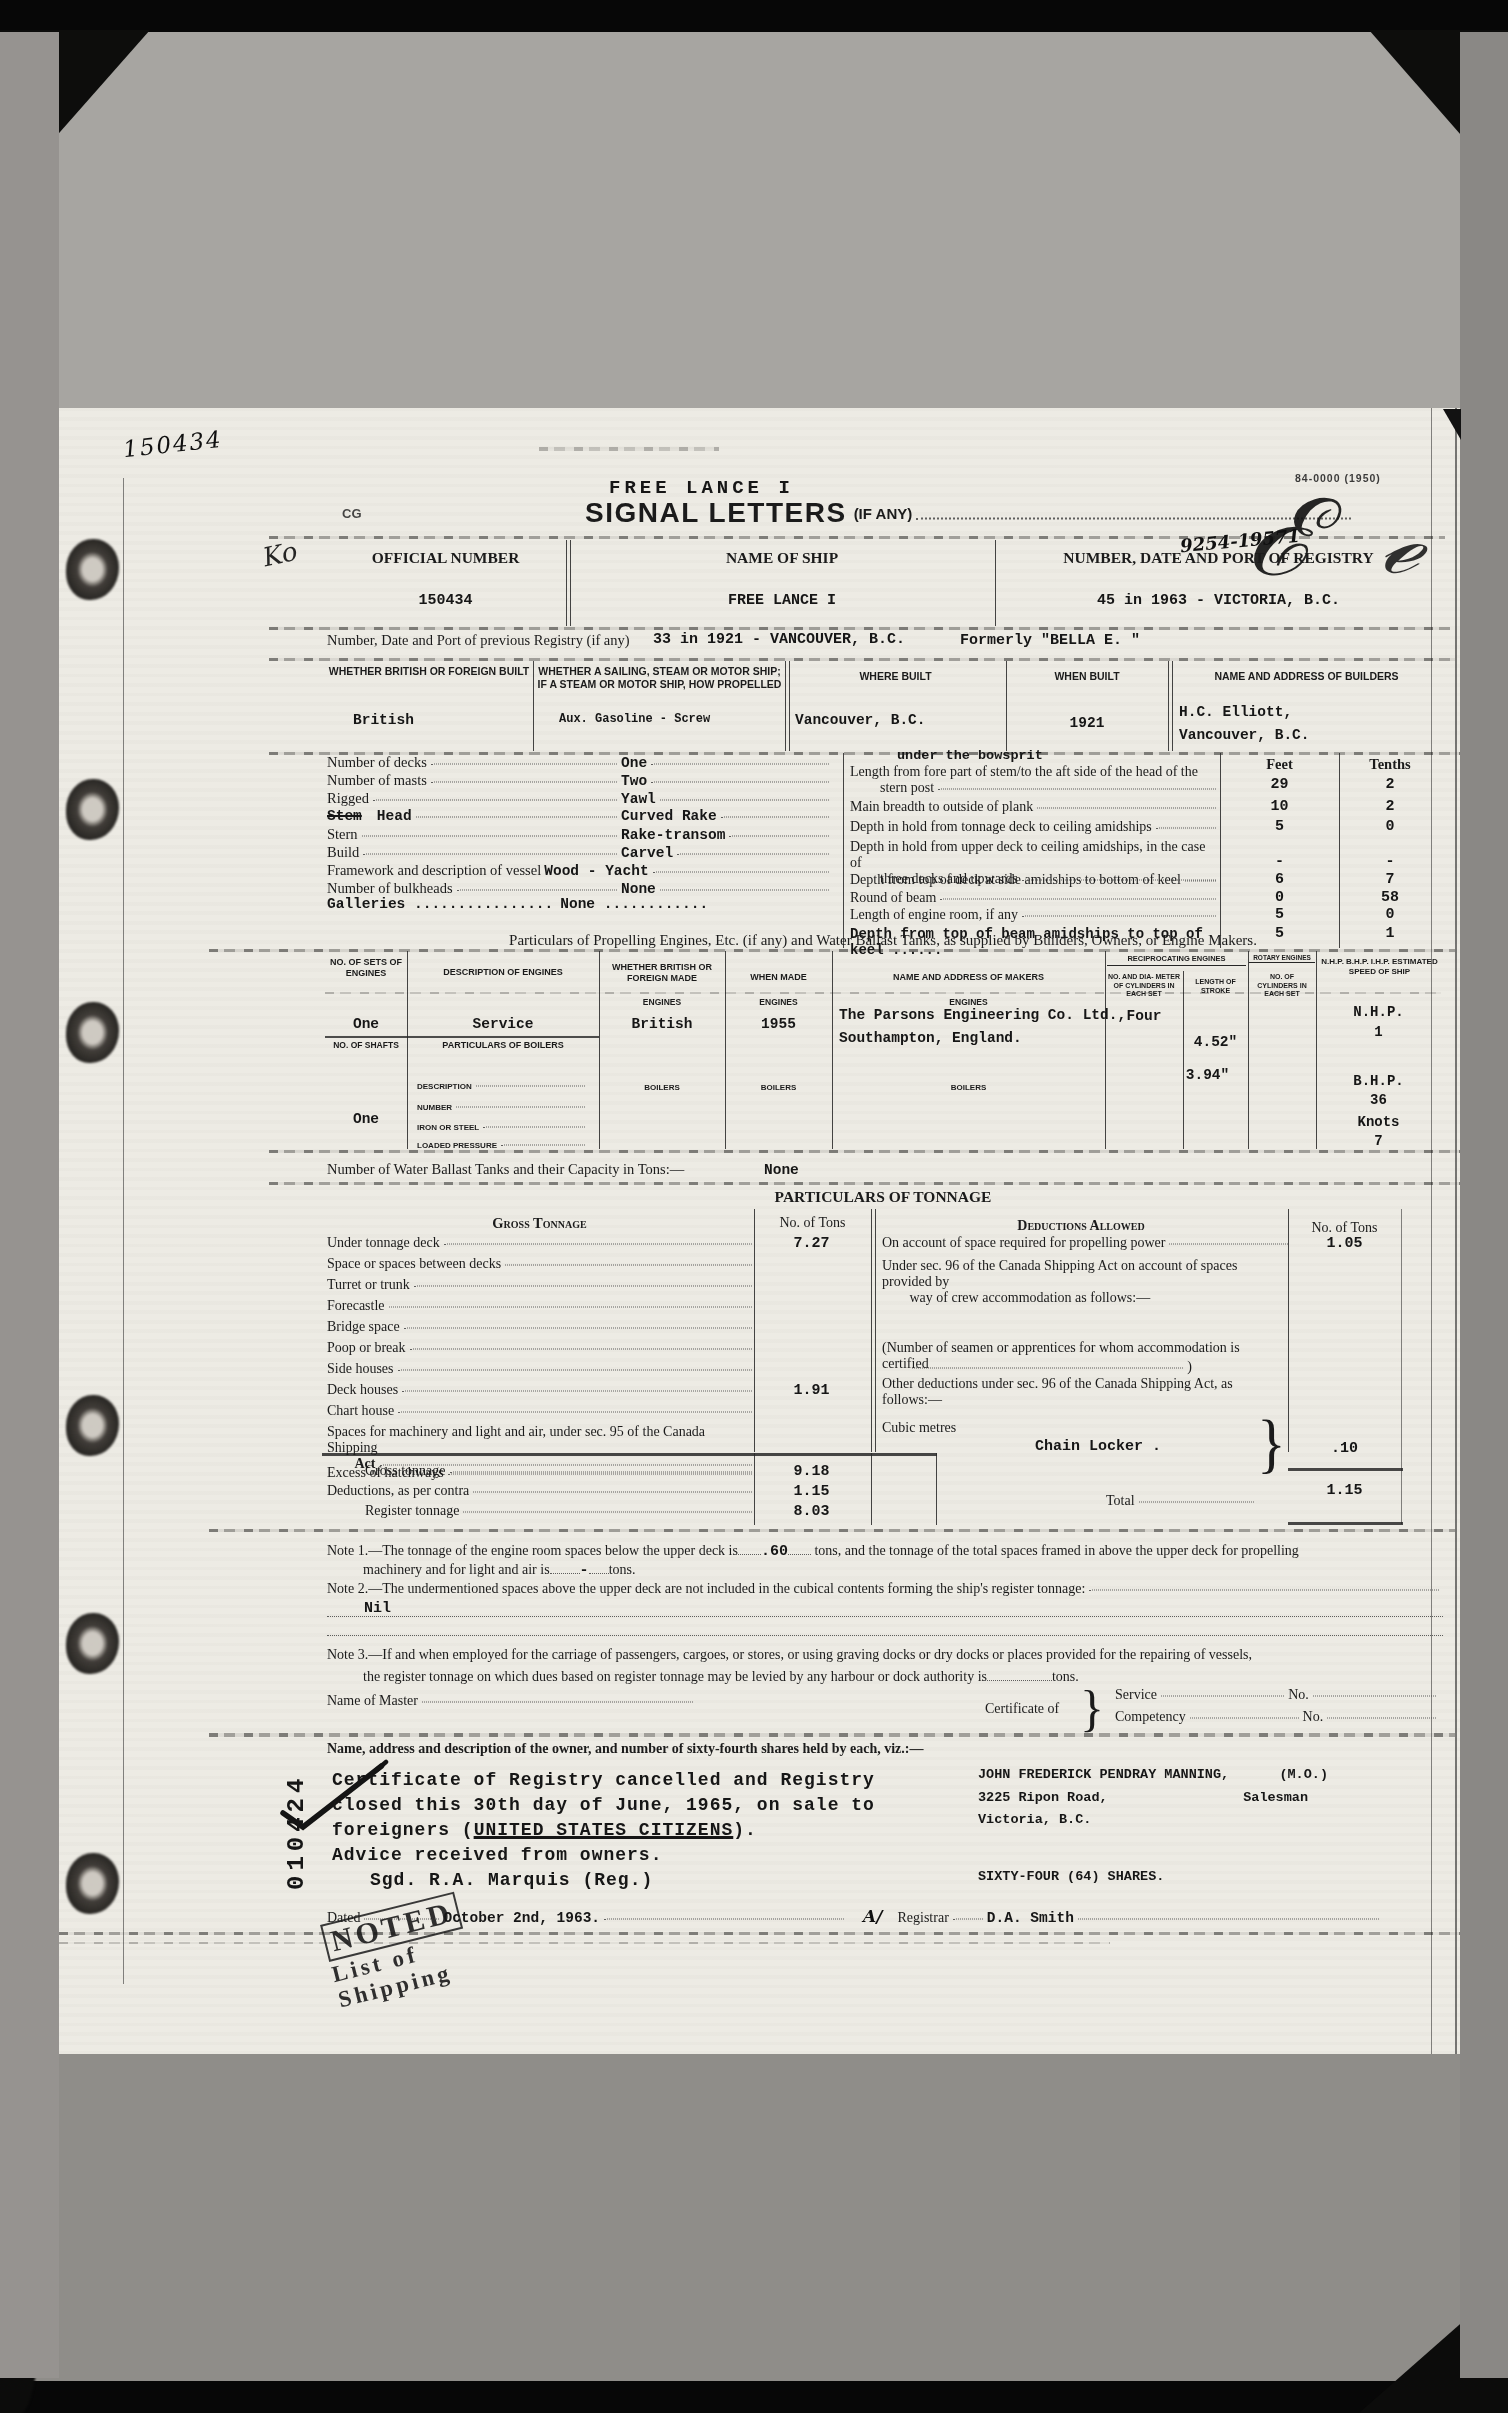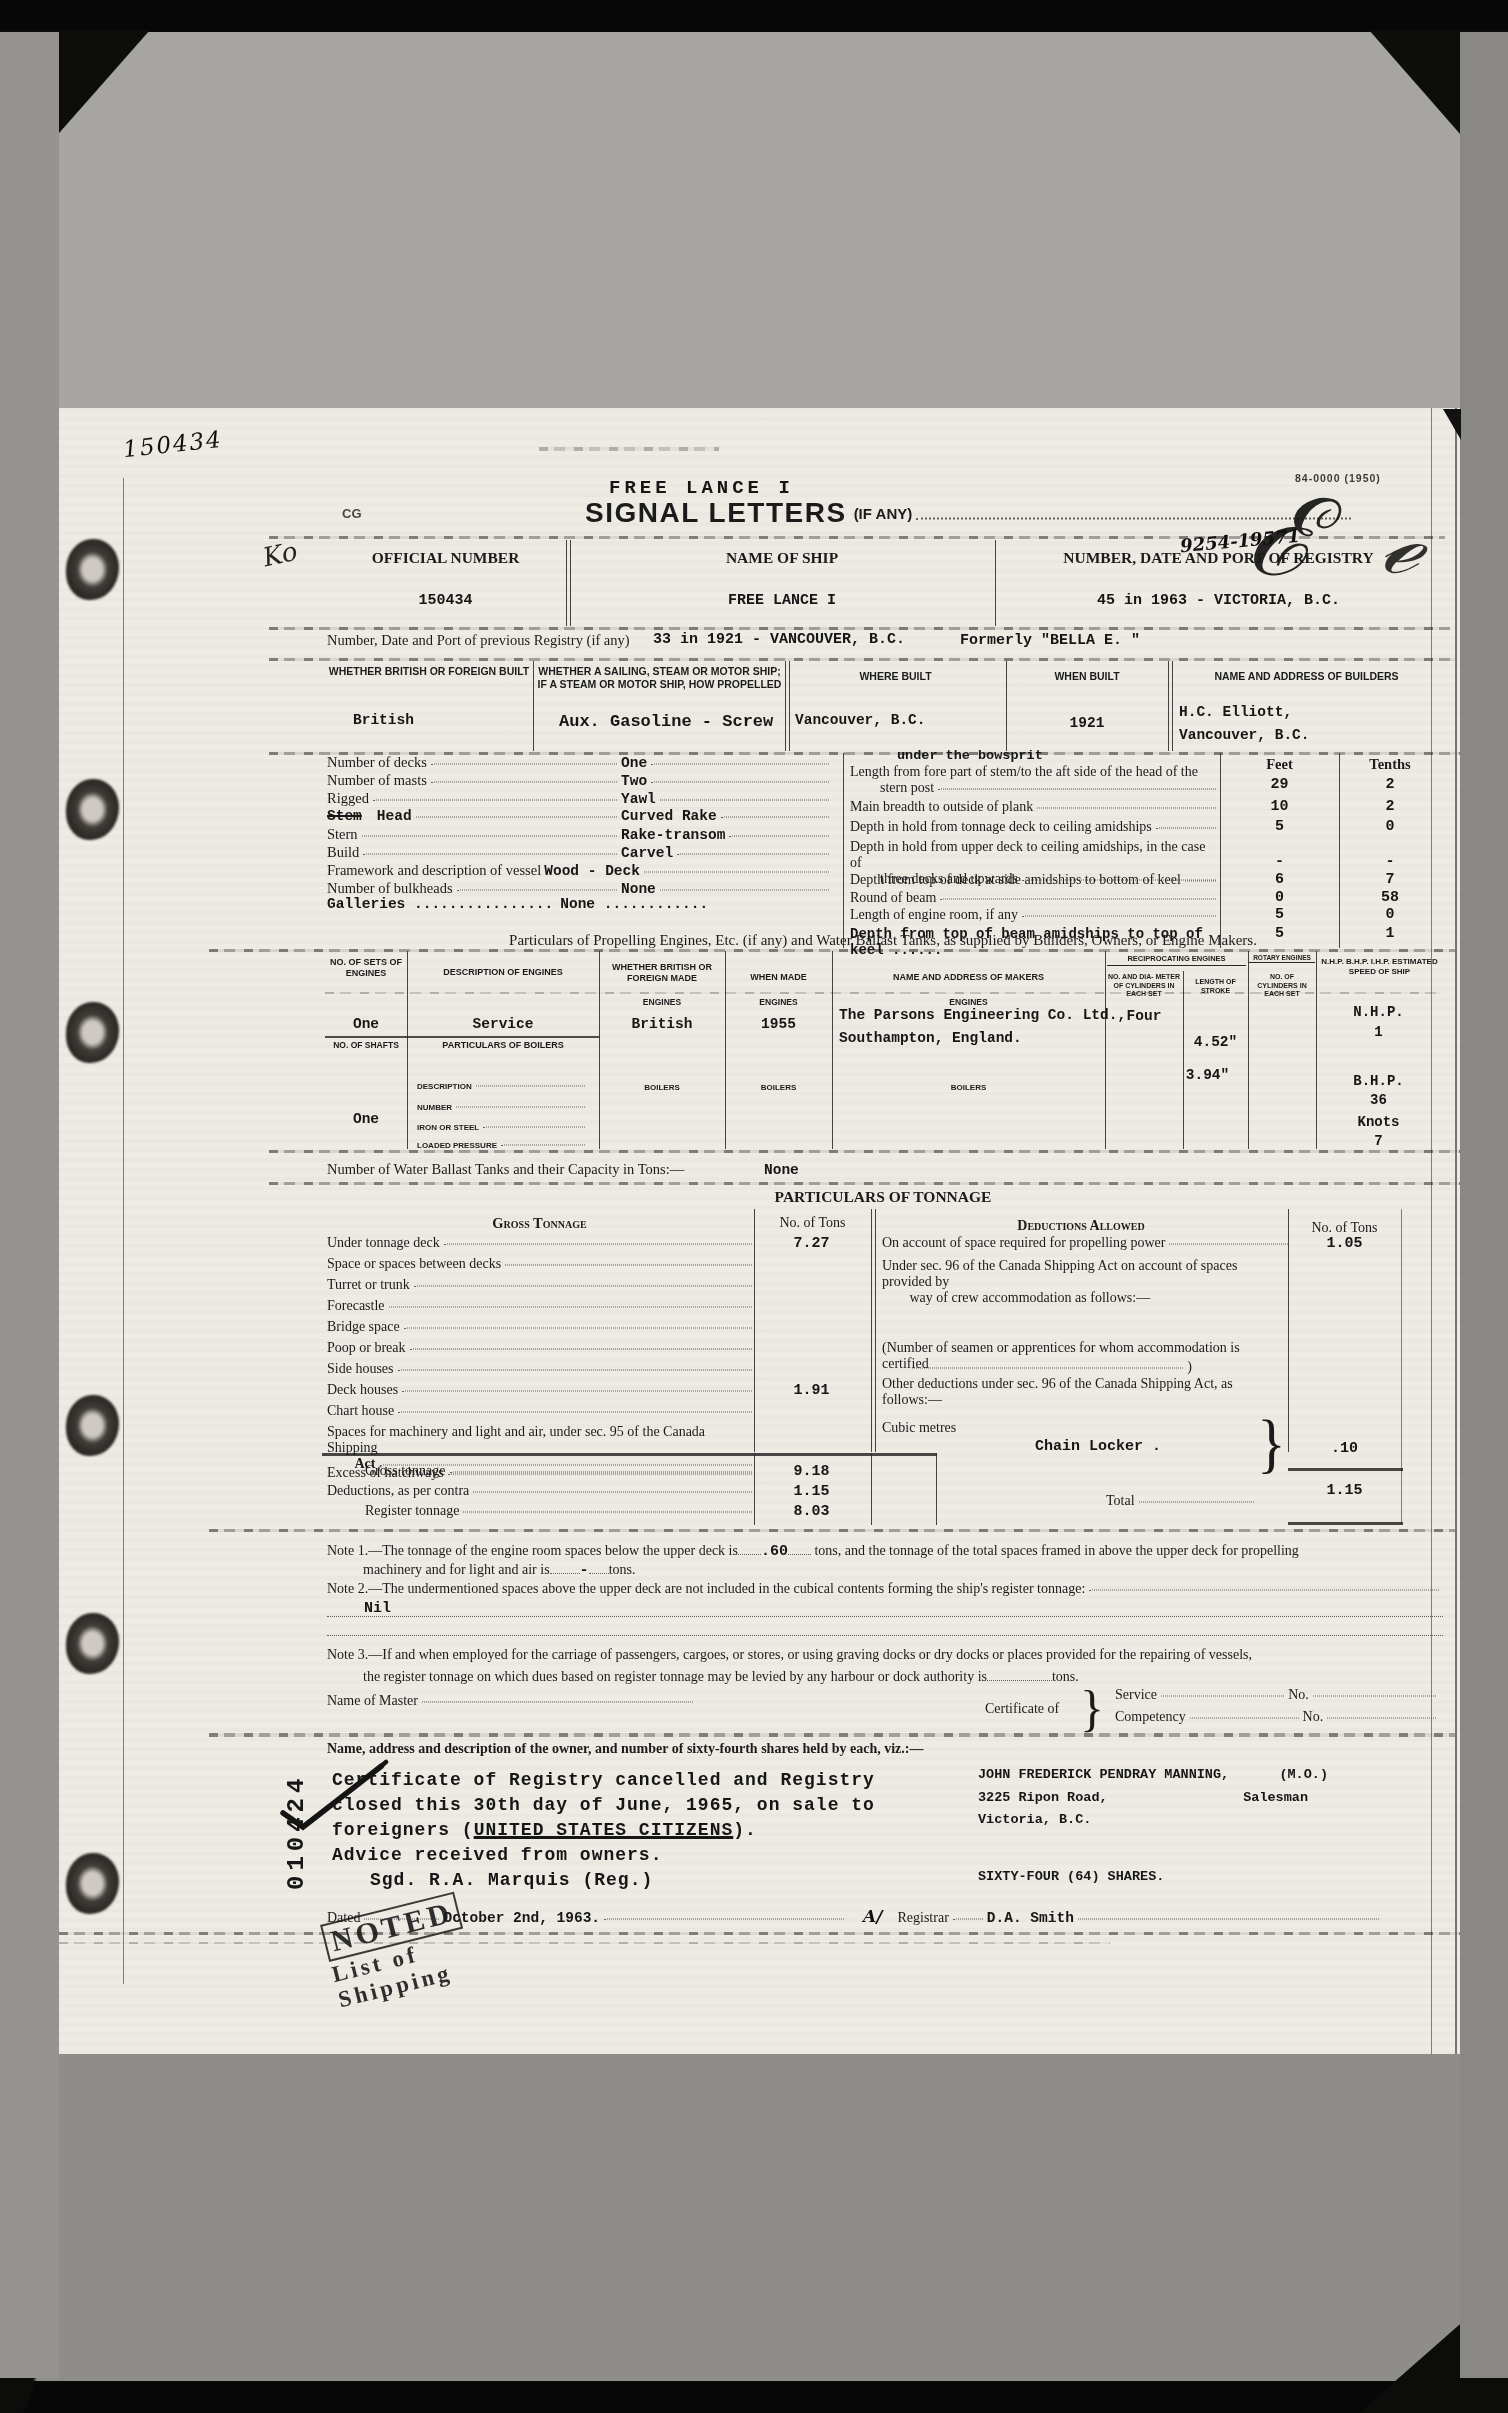--- a/index.html
+++ b/index.html
@@ -102,21 +102,21 @@
     <div class="vline" style="left:474px;top:253px;height:90px;"></div>
     <div class="vline dbl" style="left:726px;top:253px;height:90px;"></div>
     <div class="vline" style="left:947px;top:253px;height:90px;"></div>
     <div class="vline dbl" style="left:1109px;top:253px;height:90px;"></div>
     <div class="abs sans cellc" style="left:268px;top:257px;width:204px;font-size:10.5px;line-height:12.5px;">WHETHER BRITISH OR FOREIGN BUILT</div>
     <div class="abs sans cellc" style="left:478px;top:257px;width:245px;font-size:10.5px;line-height:12.5px;">WHETHER A SAILING, STEAM OR MOTOR SHIP; IF A STEAM OR MOTOR SHIP, HOW PROPELLED</div>
     <div class="abs sans cellc" style="left:730px;top:262px;width:213px;font-size:10.5px;">WHERE BUILT</div>
     <div class="abs sans cellc" style="left:950px;top:262px;width:156px;font-size:10.5px;">WHEN BUILT</div>
     <div class="abs sans cellc" style="left:1113px;top:262px;width:269px;font-size:10.5px;">NAME AND ADDRESS OF BUILDERS</div>
     <div class="abs typed" style="left:294px;top:304px;font-size:14.5px;">British</div>
-    <div class="abs typed" style="left:500px;top:304px;font-size:17px;">Aux. Gasoline - Screw</div>
+    <div class="abs typed" style="left:500px;top:304px;font-size:12px;">Aux. Gasoline - Screw</div>
     <div class="abs typed" style="left:736px;top:304px;font-size:14.5px;">Vancouver, B.C.</div>
     <div class="abs typed cellc" style="left:950px;top:307px;width:156px;font-size:14.5px;">1921</div>
     <div class="abs typed" style="left:1120px;top:296px;font-size:14.5px;">H.C. Elliott,</div>
     <div class="abs typed" style="left:1120px;top:319px;font-size:14.5px;">Vancouver, B.C.</div>
     <div class="streak" style="left:210px;top:344px;width:1191px;"></div>
 
     <div class="abs row" style="left:268px;top:346px;width:506px;font-size:14.5px;">
       <span class="hl">
           <span class="serif">Number of decks</span>
           <span class="leader"></span>
@@ -160,21 +160,21 @@
     <div class="abs row" style="left:268px;top:436px;width:506px;font-size:14.5px;">
       <span class="hl">
           <span class="serif">Build</span>
           <span class="leader"></span>
         </span>
       <span class="typed">Carvel</span>
         <span class="leader"></span>
     </div>
     <div class="abs row" style="left:268px;top:454px;width:506px;font-size:14.5px;">
       <span class="serif">Framework and description of vessel</span>
-      <span class="typed" style="margin-left:3px;">Wood - Deck</span>
+      <span class="typed" style="margin-left:3px;">Wood - Yacht</span>
         <span class="leader"></span>
     </div>
     <div class="abs row" style="left:268px;top:472px;width:506px;font-size:14.5px;">
       <span class="hl">
           <span class="serif">Number of bulkheads</span>
           <span class="leader"></span>
         </span>
       <span class="typed">None</span>
         <span class="leader"></span>
     </div>

